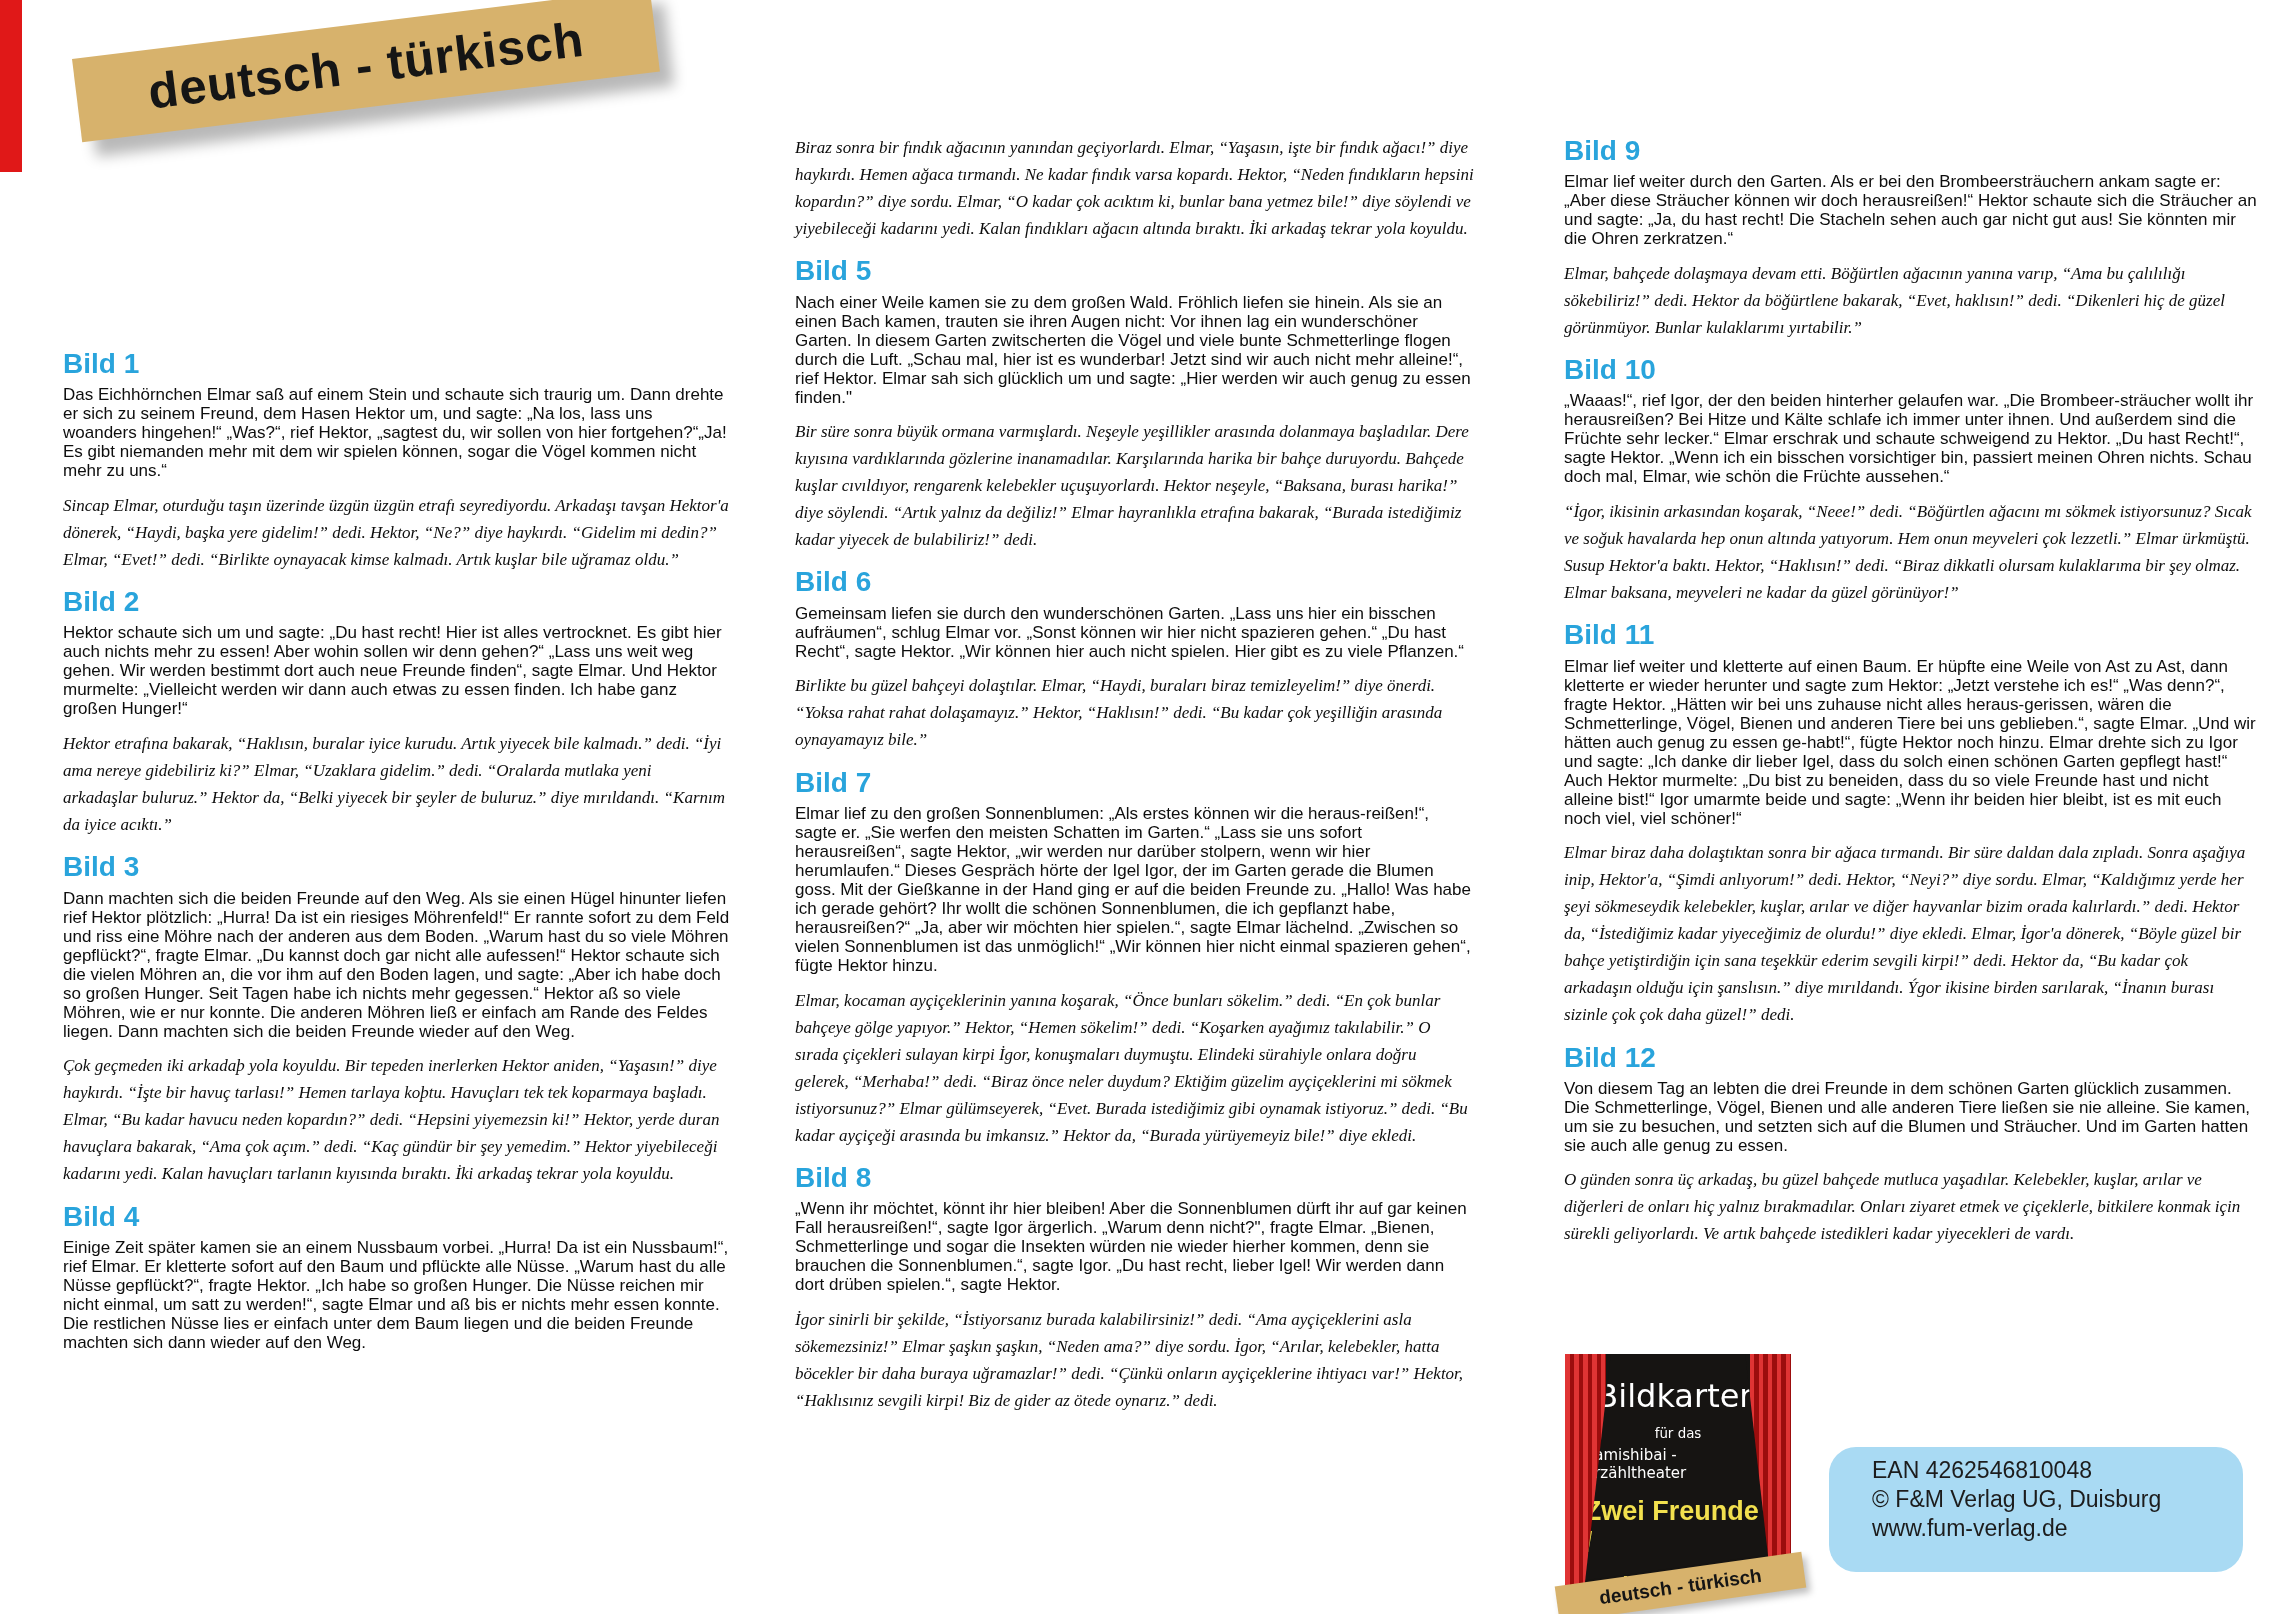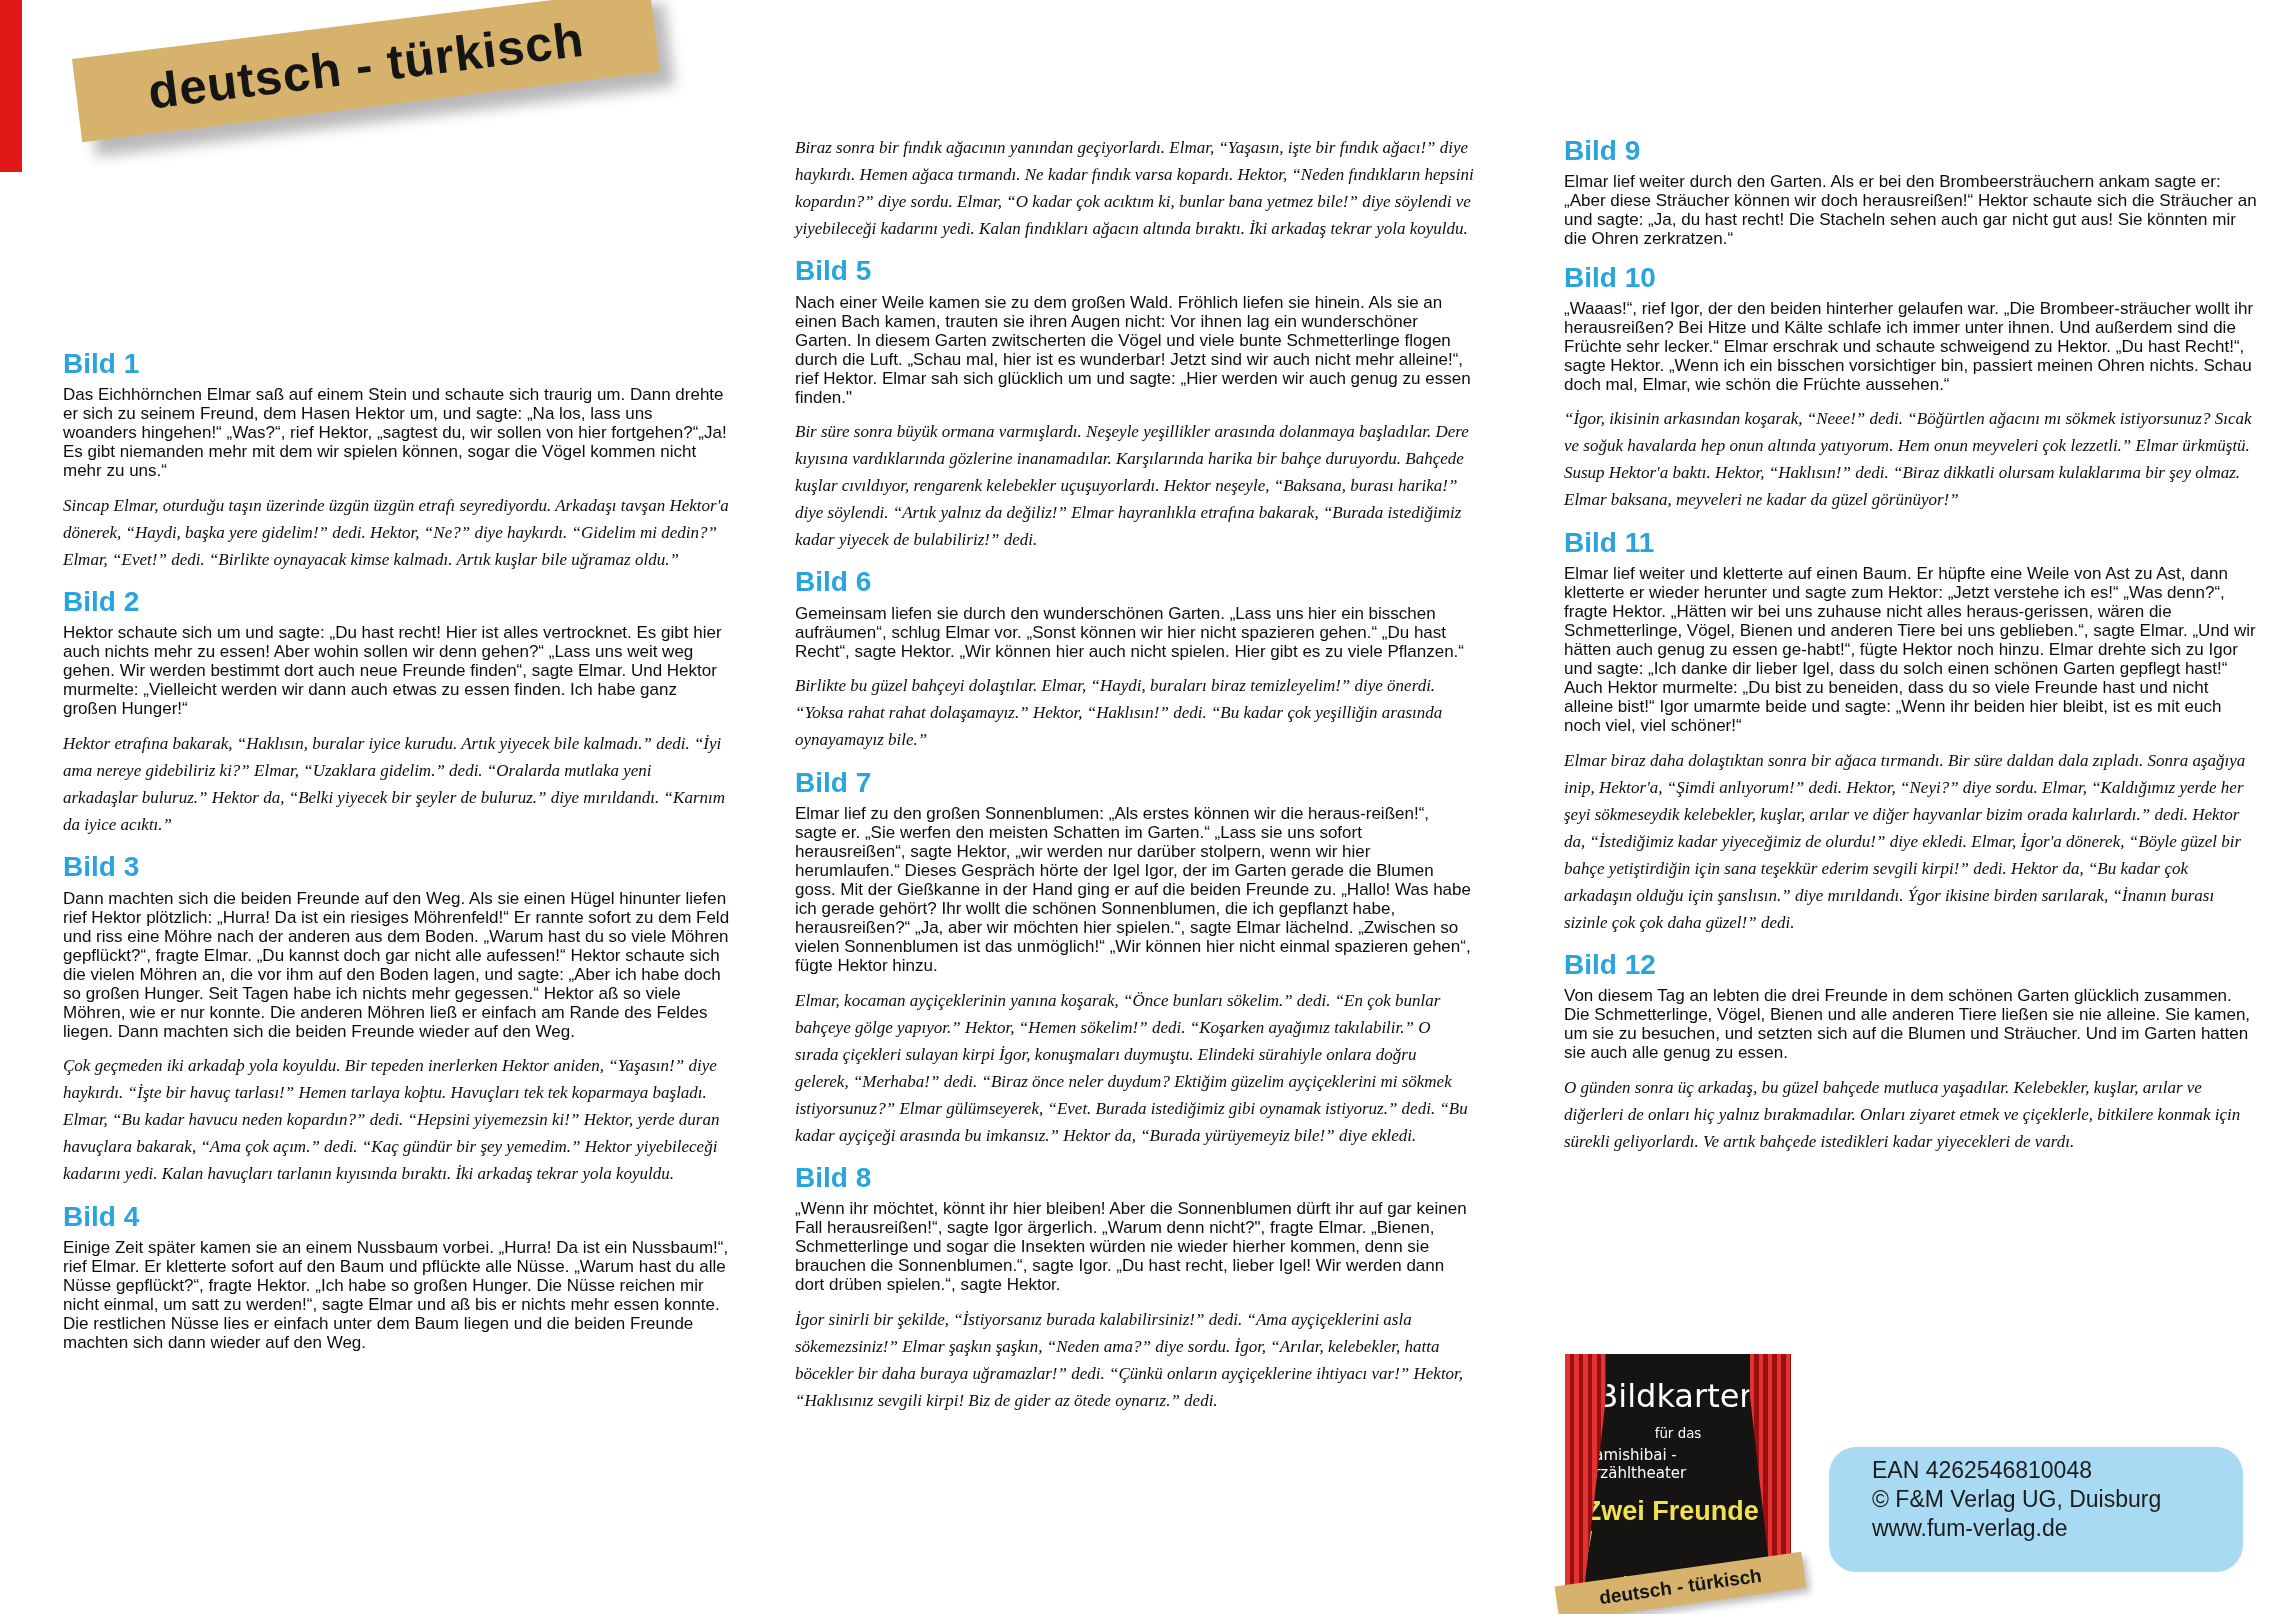--- a/index.html
+++ b/index.html
@@ -113,20 +113,21 @@
   <p class="tr">Elmar, kocaman ayçiçeklerinin yanına koşarak, “Önce bunları sökelim.” dedi. “En çok bunlar bahçeye gölge yapıyor.” Hektor, “Hemen sökelim!” dedi. “Koşarken ayağımız takılabilir.” O sırada çiçekleri sulayan kirpi İgor, konuşmaları duymuştu. Elindeki sürahiyle onlara doğru gelerek, “Merhaba!” dedi. “Biraz önce neler duydum? Ektiğim güzelim ayçiçeklerini mi sökmek istiyorsunuz?” Elmar gülümseyerek, “Evet. Burada istediğimiz gibi oynamak istiyoruz.” dedi. “Bu kadar ayçiçeği arasında bu imkansız.” Hektor da, “Burada yürüyemeyiz bile!” diye ekledi.</p>
 
   <h2>Bild 8</h2>
   <p class="de">„Wenn ihr möchtet, könnt ihr hier bleiben! Aber die Sonnenblumen dürft ihr auf gar keinen Fall herausreißen!“, sagte Igor ärgerlich. „Warum denn nicht?", fragte Elmar. „Bienen, Schmetterlinge und sogar die Insekten würden nie wieder hierher kommen, denn sie brauchen die Sonnenblumen.“, sagte Igor. „Du hast recht, lieber Igel! Wir werden dann dort drüben spielen.“, sagte Hektor.</p>
   <p class="tr">İgor sinirli bir şekilde, “İstiyorsanız burada kalabilirsiniz!” dedi. “Ama ayçiçeklerini asla sökemezsiniz!” Elmar şaşkın şaşkın, “Neden ama?” diye sordu. İgor, “Arılar, kelebekler, hatta böcekler bir daha buraya uğramazlar!” dedi. “Çünkü onların ayçiçeklerine ihtiyacı var!” Hektor, “Haklısınız sevgili kirpi! Biz de gider az ötede oynarız.” dedi.</p>
 </div>
 
 <div class="col col-3">
   <h2>Bild 9</h2>
   <p class="de">Elmar lief weiter durch den Garten. Als er bei den  Brombeersträuchern ankam sagte er: „Aber diese Sträucher können wir doch herausreißen!“ Hektor schaute sich die Sträucher an und sagte: „Ja, du hast recht! Die Stacheln sehen auch gar nicht gut aus! Sie könnten mir die Ohren zerkratzen.“</p>
+  <p class="tr">Elmar, bahçede dolaşmaya devam etti. Böğürtlen ağacının yanına varıp, “Ama bu çalılılığı sökebiliriz!” dedi. Hektor da böğürtlene bakarak, “Evet, haklısın!” dedi. “Dikenleri hiç de güzel görünmüyor. Bunlar kulaklarımı yırtabilir.”</p>
 
   <h2>Bild 10</h2>
   <p class="de">„Waaas!“, rief Igor, der den beiden hinterher gelaufen war. „Die Brombeer-sträucher wollt ihr  herausreißen? Bei Hitze und Kälte schlafe ich immer unter ihnen. Und außerdem sind die Früchte sehr lecker.“ Elmar erschrak und schaute schweigend zu Hektor. „Du hast Recht!“, sagte Hektor. „Wenn ich ein bisschen vorsichtiger bin, passiert meinen Ohren nichts. Schau doch mal, Elmar, wie schön die Früchte aussehen.“</p>
   <p class="tr">“İgor, ikisinin arkasından koşarak, “Neee!” dedi. “Böğürtlen ağacını mı sökmek istiyorsunuz? Sıcak ve soğuk havalarda hep onun altında yatıyorum. Hem onun meyveleri çok lezzetli.” Elmar ürkmüştü. Susup Hektor'a baktı. Hektor, “Haklısın!” dedi. “Biraz dikkatli olursam kulaklarıma bir şey olmaz. Elmar baksana, meyveleri ne kadar da güzel görünüyor!”</p>
 
   <h2>Bild 11</h2>
   <p class="de">Elmar lief weiter und kletterte auf einen Baum. Er hüpfte eine Weile von Ast zu Ast, dann kletterte er wieder herunter und sagte zum Hektor: „Jetzt verstehe ich es!“ „Was denn?“, fragte Hektor. „Hätten wir bei uns zuhause nicht alles heraus-gerissen, wären die Schmetterlinge, Vögel, Bienen und anderen Tiere bei uns geblieben.“, sagte Elmar. „Und wir hätten auch genug zu essen ge-habt!“, fügte Hektor noch hinzu. Elmar drehte sich zu Igor und sagte: „Ich danke dir lieber Igel, dass du solch einen schönen Garten gepflegt hast!“ Auch Hektor murmelte: „Du bist zu beneiden, dass du so viele Freunde hast und nicht alleine bist!“ Igor umarmte beide und sagte: „Wenn ihr beiden hier bleibt, ist es mit euch noch viel, viel schöner!“</p>
   <p class="tr">Elmar biraz daha dolaştıktan sonra bir ağaca tırmandı. Bir süre daldan dala zıpladı. Sonra aşağıya inip, Hektor'a, “Şimdi anlıyorum!” dedi. Hektor, “Neyi?” diye sordu. Elmar, “Kaldığımız yerde her şeyi sökmeseydik kelebekler, kuşlar, arılar ve diğer hayvanlar bizim orada kalırlardı.” dedi. Hektor da, “İstediğimiz kadar yiyeceğimiz de olurdu!” diye ekledi. Elmar, İgor'a dönerek, “Böyle güzel bir bahçe yetiştirdiğin için sana teşekkür ederim sevgili kirpi!” dedi. Hektor da, “Bu kadar çok arkadaşın olduğu için şanslısın.” diye mırıldandı. Ýgor ikisine birden sarılarak, “İnanın burası sizinle çok çok daha güzel!” dedi.</p>
 
   <h2>Bild 12</h2>

